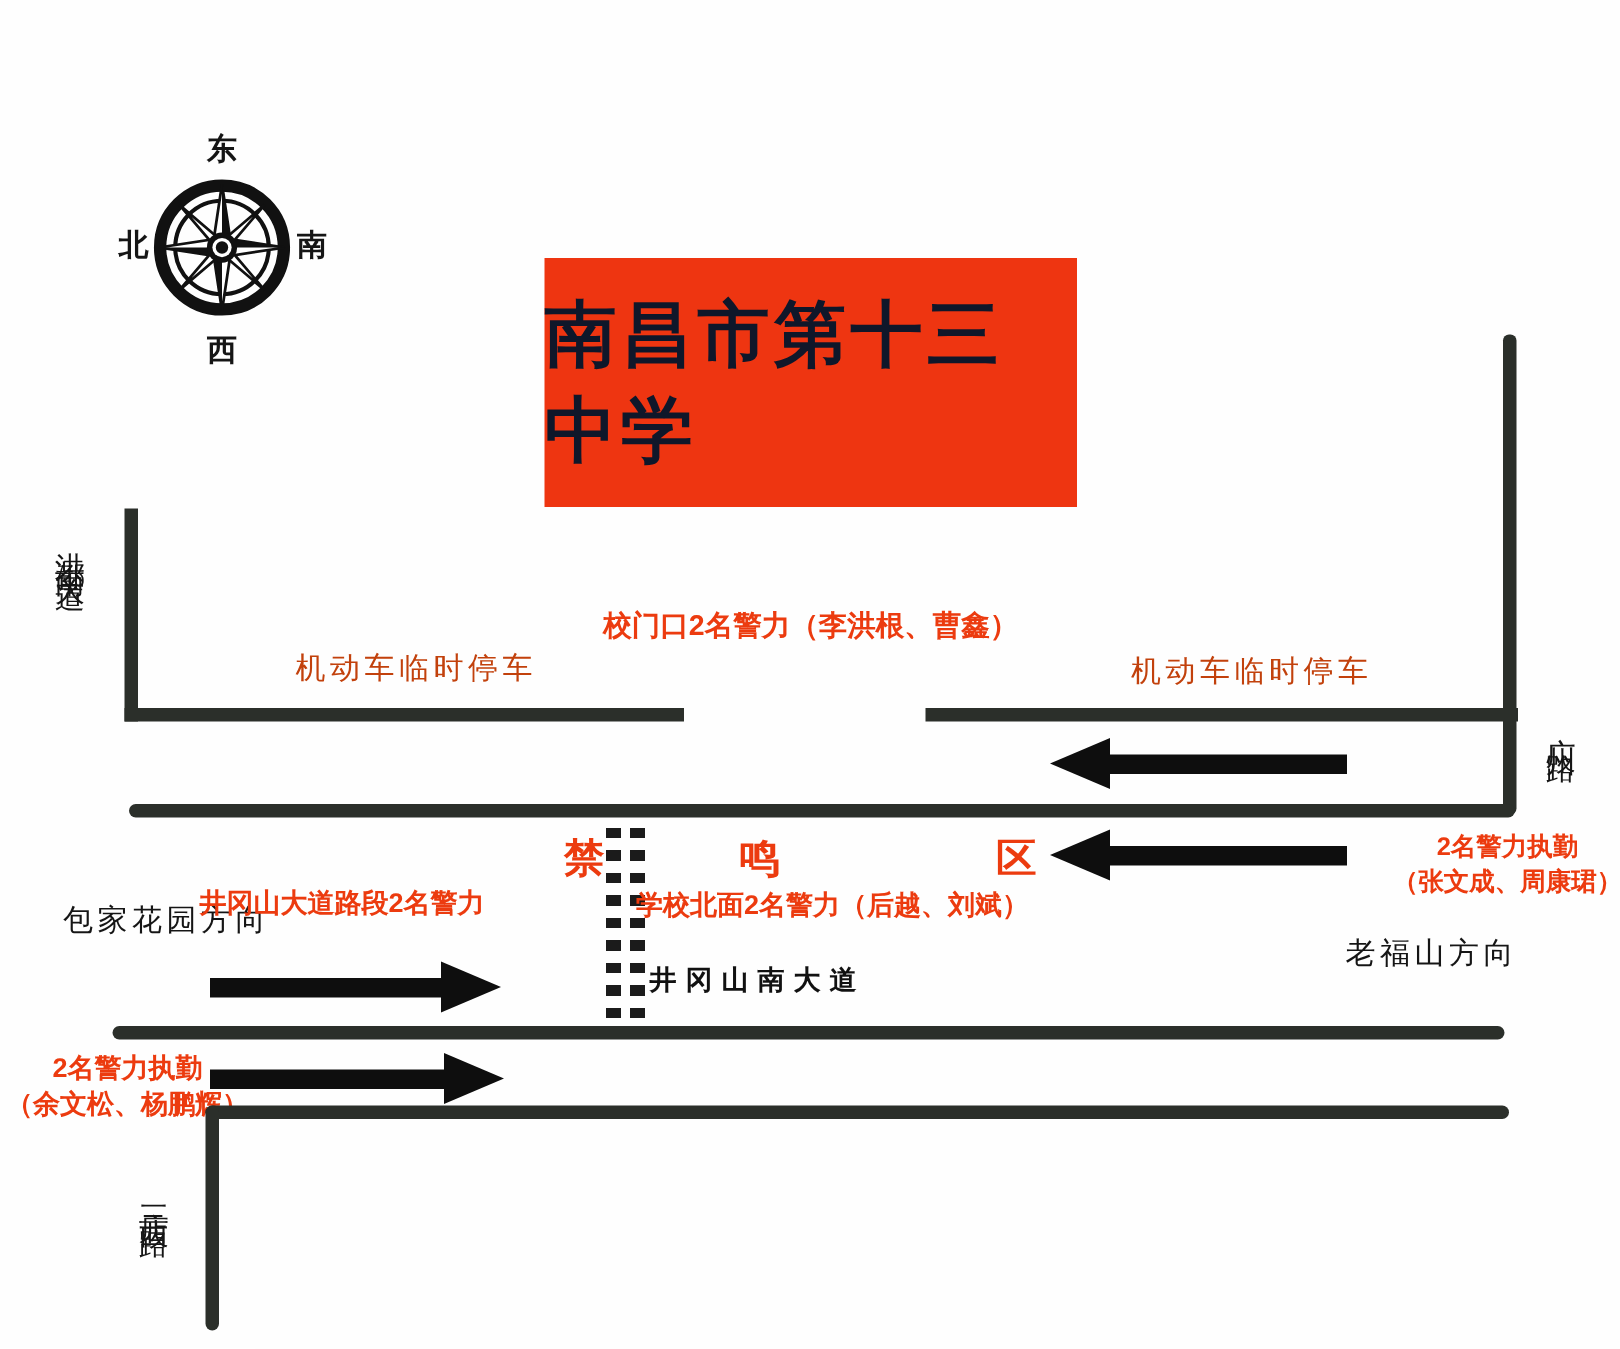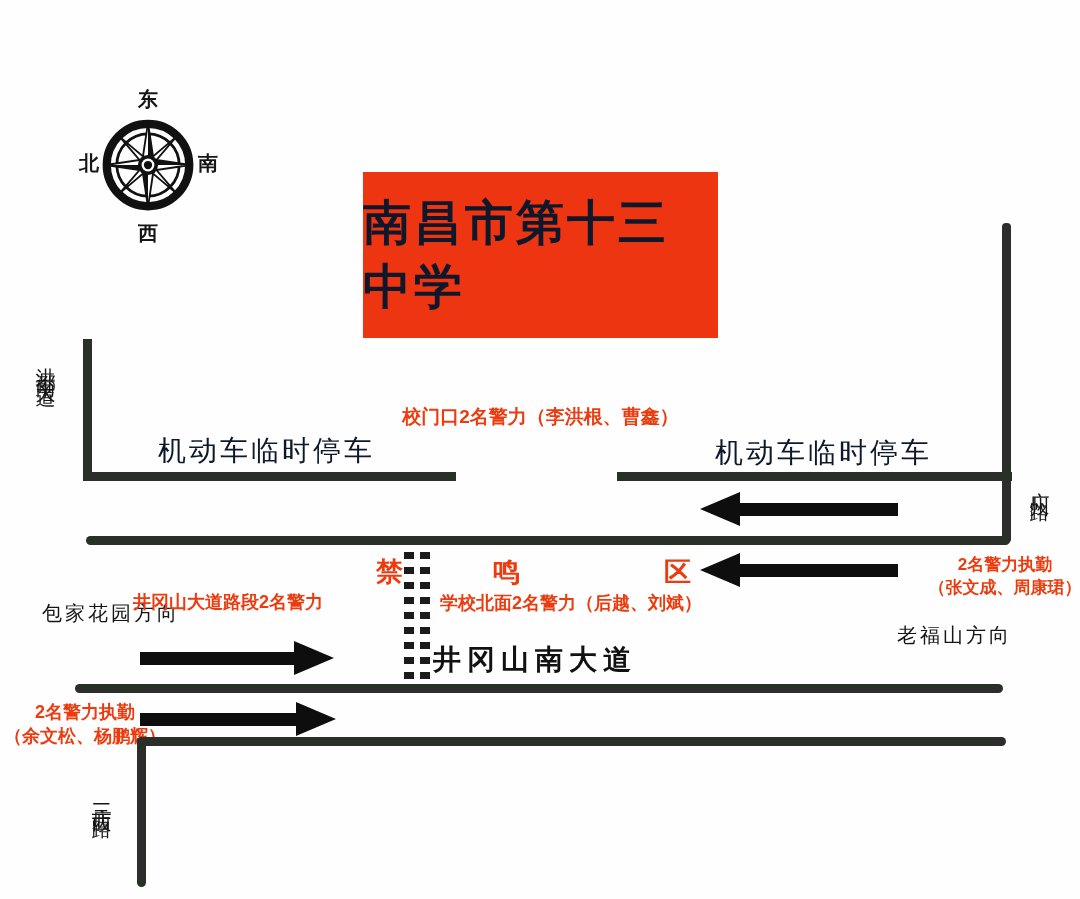--- a/index.html
+++ b/index.html
@@ -25,29 +25,29 @@
   
   .road{background:var(--road);}
   .rounded{border-radius:5px;}
 
   
   .vlabel{writing-mode:vertical-rl;text-orientation:upright;
           font-size:20px;color:#151515;letter-spacing:5px;line-height:1;}
 
   .hlabel{font-size:20px;color:#151515;letter-spacing:3px;white-space:nowrap;}
 
-  .parking-label{width:200px;text-align:right;font-size:28px;color:#0f172a;letter-spacing:3px;white-space:nowrap;}
+  .parking-label{width:200px;text-align:right;font-size:20px;color:#c2410c;letter-spacing:3px;white-space:nowrap;}
 
   
   .rednote{color:var(--red);font-weight:bold;font-size:18px;white-space:nowrap;}
   .rednote-block{text-align:center;line-height:1.35;}
 
   .nohorn{font-size:27px;font-weight:bold;color:var(--red);}
 
-  .jgs-road-label{font-size:28px;font-weight:bold;color:#111;letter-spacing:6px;white-space:nowrap;}
+  .jgs-road-label{font-size:18px;font-weight:bold;color:#111;letter-spacing:6px;white-space:nowrap;}
 
   
   .arrow{display:flex;align-items:center;}
   .arrow .shaft{flex:1;height:13px;background:#0e0e0e;}
   .head-left{width:0;height:0;border-top:17px solid transparent;border-bottom:17px solid transparent;
              border-right:40px solid #0e0e0e;}
   .head-right{width:0;height:0;border-top:17px solid transparent;border-bottom:17px solid transparent;
               border-left:40px solid #0e0e0e;}
 
   
@@ -121,21 +121,21 @@
   </div>
 
   <div class="abs rednote rednote-block" style="left:915px;top:554px;width:180px;font-size:17px;">
     <div>2名警力执勤</div>
     <div>（张文成、周康珺）</div>
   </div>
 
   <div class="abs dash-col" style="left:404px;top:552px;height:138px;"></div>
   <div class="abs dash-col" style="left:420px;top:552px;height:138px;"></div>
 
-  <div class="abs rednote" style="left:440px;top:591px;">学校北面2名警力（后越、刘斌）</div>
+  <div class="abs rednote" style="left:424px;top:591px;">学校北面2名警力（后越、刘斌）</div>
 
   <div class="abs hlabel" style="left:42px;top:600px;">包家花园方向</div>
 
   <div class="abs rednote rednote-block" style="left:128px;top:590px;width:200px;">
     <div>井冈山大道路段2名警力</div>
   </div>
 
   <div class="abs arrow" style="left:140px;top:641px;width:194px;height:34px;">
     <span class="shaft"></span>
       <span class="head-right"></span>

